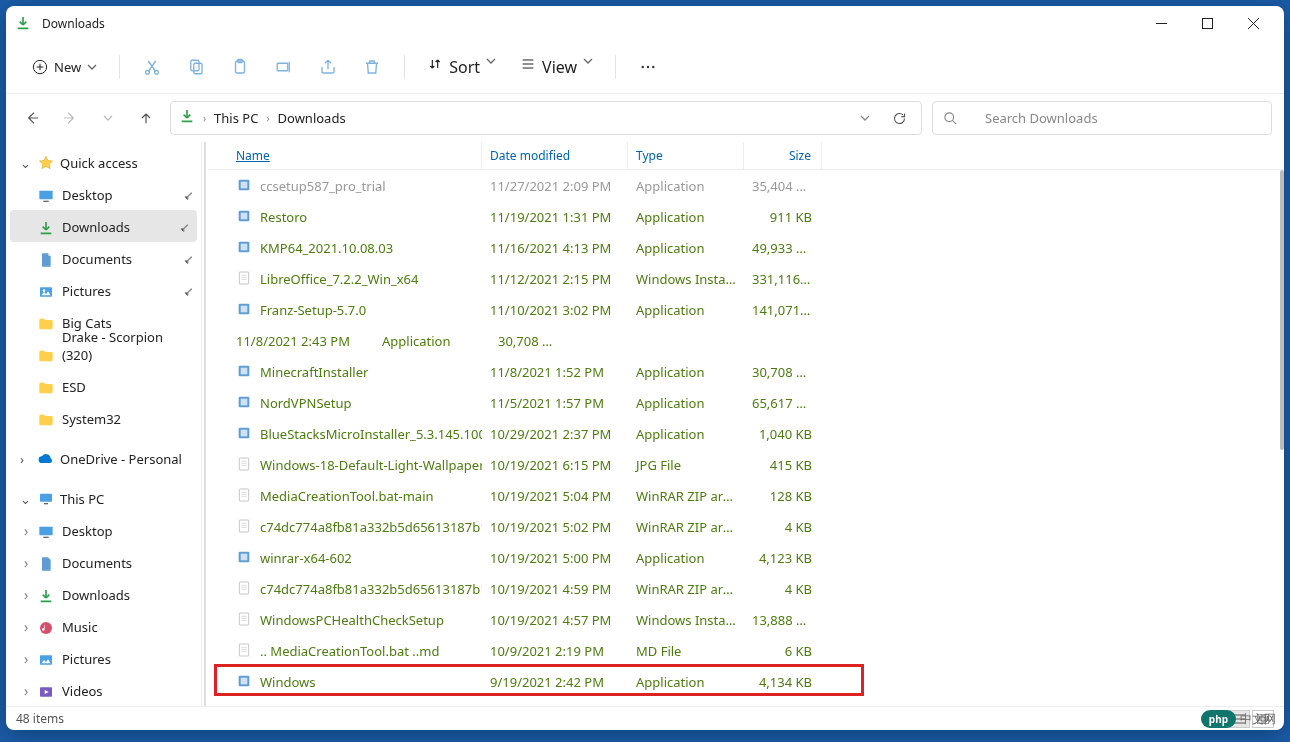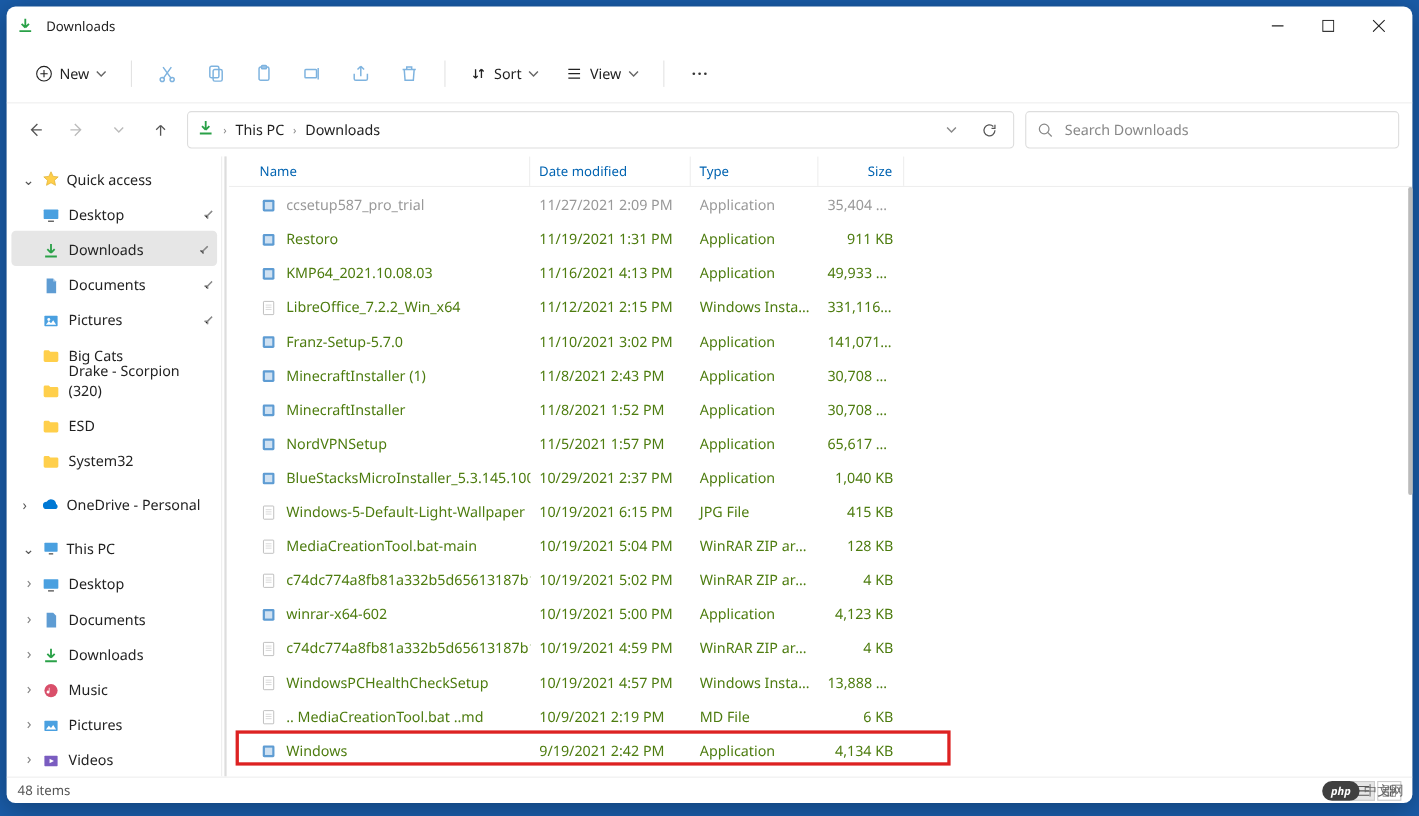--- a/index.html
+++ b/index.html
@@ -14,34 +14,34 @@
 .win-btn { width: 46px; height: 32px; display: flex; align-items: center; justify-content: center; color: #222; cursor: default; }
 .win-btn svg { width: 11px; height: 11px; }
 
 
 .toolbar { height: 54px; display: flex; align-items: center; padding: 0 16px; gap: 4px; border-bottom: 1px solid #eee; }
 .new-btn { display: flex; align-items: center; gap: 6px; padding: 6px 10px; border-radius: 4px; font-size: 13px; color: #222; }
 .new-btn svg.circle-plus { width: 16px; height: 16px; }
 .tool-sep { width: 1px; height: 24px; background: #e3e3e3; margin: 0 8px; }
 .tool-icon-btn { width: 40px; height: 36px; display: flex; align-items: center; justify-content: center; color: #888; border-radius: 4px; }
 .tool-icon-btn svg { width: 18px; height: 18px; }
-.tool-text-btn { display: flex; align-items: center; gap: 6px; padding: 6px 10px; border-radius: 4px; font-size: 13px; color: #222; }
+.tool-text-btn { display: flex; align-items: flex-start; gap: 6px; padding: 6px 10px; border-radius: 4px; font-size: 16px; color: #222; }
 .chev-tiny { width: 10px; height: 10px; }
 
 
 .navrow { height: 48px; display: flex; align-items: center; padding: 4px 12px; gap: 10px; }
 .nav-btn { width: 28px; height: 28px; display: flex; align-items: center; justify-content: center; color: #555; }
 .nav-btn.disabled { color: #bbb; }
 .address { flex: 1; height: 34px; border: 1px solid #ddd; border-radius: 4px; display: flex; align-items: center; padding: 0 8px; gap: 8px; }
 .address .crumb { font-size: 13px; color: #222; display: flex; align-items: center; gap: 6px; }
 .address .crumb-sep { color: #888; font-size: 10px; }
 .address .refresh-btn { width: 28px; height: 28px; display: flex; align-items: center; justify-content: center; color: #555; }
 .address .chev-btn { width: 24px; height: 28px; display: flex; align-items: center; justify-content: center; color: #888; }
 .spacer-flex { flex: 1; }
-.searchbox { width: 340px; height: 34px; border: 1px solid #ddd; border-radius: 4px; display: flex; align-items: center; padding: 0 10px; gap: 10px; color: #888; }
+.searchbox { width: 340px; height: 34px; border: 1px solid #ddd; border-radius: 4px; display: flex; align-items: center; padding: 0 10px; gap: 27px; color: #888; }
 .searchbox input { border: none; outline: none; font-size: 13px; flex: 1; color: #333; background: transparent; }
 .searchbox input::placeholder { color: #888; }
 
 
 .content { flex: 1; display: flex; overflow: hidden; position: relative; }
 
 
 .navpane { width: 196px; border-right: 1px solid #eee; overflow-y: auto; padding: 6px 0; font-size: 13px; }
 .nav-group-header { display: flex; align-items: center; gap: 6px; padding: 6px 8px 6px 14px; color: #222; }
 .nav-item { display: flex; align-items: flex-end; gap: 8px; padding: 6px 8px 6px 32px; color: #222; position: relative; height: 32px; }
@@ -54,43 +54,43 @@
 .star-yellow { fill: #ffcf4b; stroke: #e0b030; }
 
 
 .splitter { width: 6px; background: transparent; cursor: ew-resize; position: relative; }
 .splitter::after { content: ""; position: absolute; left: 2px; top: 0; width: 2px; height: 100%; background: #ddd; }
 
 
 .filelist { flex: 1; overflow: hidden; display: flex; flex-direction: column; position: relative; }
 .columns { display: flex; height: 28px; border-bottom: 1px solid #eee; align-items: center; font-size: 12px; color: #0063b1; padding-left: 20px; }
 .col { padding: 0 8px; border-right: 1px solid #eee; height: 100%; display: flex; align-items: center; }
-.col.name { width: 254px; }
+.col.name { width: 254px; text-decoration: underline; }
 .col.date { width: 146px; }
 .col.type { width: 116px; }
 .col.size { width: 78px; justify-content: flex-end; padding-right: 10px; }
 .rows { flex: 1; overflow-y: auto; position: relative; }
 .row { display: flex; align-items: center; height: 31px; padding-left: 20px; font-size: 13px; color: #4d7c0f; }
 .row.faded { color: #999; }
 .row .cell { padding: 0 8px; overflow: hidden; white-space: nowrap; text-overflow: ellipsis; }
-.row .cell.name { width: 254px; display: flex; align-items: flex-end; gap: 8px; }
+.row .cell.name { width: 254px; display: flex; align-items: flex-start; gap: 8px; }
 .row .cell.date { width: 146px; }
 .row .cell.type { width: 116px; }
 .row .cell.size { width: 78px; text-align: right; padding-right: 10px; }
 .file-icon { width: 16px; height: 16px; flex-shrink: 0; }
 .highlight-box { position: absolute; border: 3px solid #d22; pointer-events: none; }
 
 
 .statusbar { height: 24px; border-top: 1px solid #eee; display: flex; align-items: center; padding: 0 10px; font-size: 12px; color: #555; gap: 8px; }
 .view-toggle { margin-left: auto; display: flex; gap: 2px; }
 .view-toggle-btn { width: 22px; height: 18px; border: 1px solid #ccc; display: flex; align-items: center; justify-content: center; }
 
 
 .watermark { position: absolute; right: 14px; bottom: 14px; display: flex; align-items: center; gap: 4px; font-size: 12px; color: #666; }
-.watermark .badge { background: #404040; color: white; font-size: 10px; font-weight: bold; padding: 2px 8px; border-radius: 10px; font-style: italic; }
+.watermark .badge { background: #0f766e; color: white; font-size: 10px; font-weight: bold; padding: 2px 8px; border-radius: 10px; }
 
 
 .list-scroll-ind { position: absolute; right: 0; top: 0; width: 4px; height: 100%; background: transparent; }
 .list-scroll-ind .thumb { position: absolute; right: 0; width: 4px; background: #bbb; border-radius: 2px; }
 </style>
 </head>
 <body>
 
 <div class="window">
 
@@ -450,27 +450,20 @@
                 <rect x="4" y="4" width="16" height="16" rx="2" fill="#5e9cd3"></rect>
                 <rect x="7" y="7" width="10" height="10" fill="#fff" opacity="0.7"></rect>
               </svg>
               <span>Franz-Setup-5.7.0</span>
             </div>
             <div class="cell date">11/10/2021 3:02 PM</div>
             <div class="cell type">Application</div>
             <div class="cell size">141,071 KB</div>
           </div>
           <div class="row">
-            <div class="cell name">
-              <svg class="file-icon" viewBox="0 0 24 24">
-                <rect x="4" y="4" width="16" height="16" rx="2" fill="#5e9cd3"></rect>
-                <rect x="7" y="7" width="10" height="10" fill="#fff" opacity="0.7"></rect>
-              </svg>
-              <span>MinecraftInstaller (1)</span>
-            </div>
             <div class="cell date">11/8/2021 2:43 PM</div>
             <div class="cell type">Application</div>
             <div class="cell size">30,708 KB</div>
           </div>
           <div class="row">
             <div class="cell name">
               <svg class="file-icon" viewBox="0 0 24 24">
                 <rect x="4" y="4" width="16" height="16" rx="2" fill="#5e9cd3"></rect>
                 <rect x="7" y="7" width="10" height="10" fill="#fff" opacity="0.7"></rect>
               </svg>
@@ -503,21 +496,21 @@
             <div class="cell date">10/29/2021 2:37 PM</div>
             <div class="cell type">Application</div>
             <div class="cell size">1,040 KB</div>
           </div>
           <div class="row">
             <div class="cell name">
               <svg class="file-icon" viewBox="0 0 24 24">
                 <rect x="5" y="3" width="14" height="18" rx="1" fill="#fff" stroke="#aaa"></rect>
                 <path stroke="#ccc" d="M8 8h8M8 11h8M8 14h8"></path>
               </svg>
-              <span>Windows-5-Default-Light-Wallpaper</span>
+              <span>Windows-18-Default-Light-Wallpaper</span>
             </div>
             <div class="cell date">10/19/2021 6:15 PM</div>
             <div class="cell type">JPG File</div>
             <div class="cell size">415 KB</div>
           </div>
           <div class="row">
             <div class="cell name">
               <svg class="file-icon" viewBox="0 0 24 24">
                 <rect x="5" y="3" width="14" height="18" rx="1" fill="#fff" stroke="#aaa"></rect>
                 <path stroke="#ccc" d="M8 8h8M8 11h8M8 14h8"></path>

